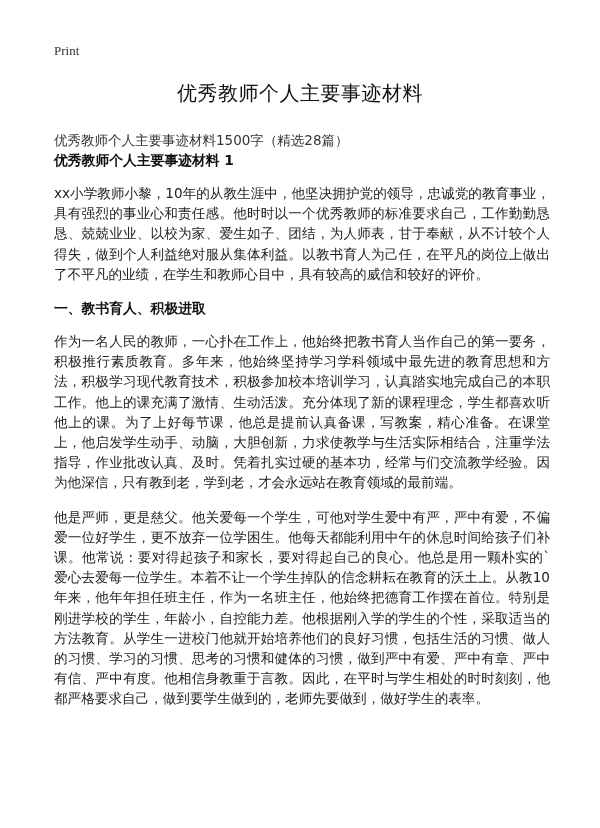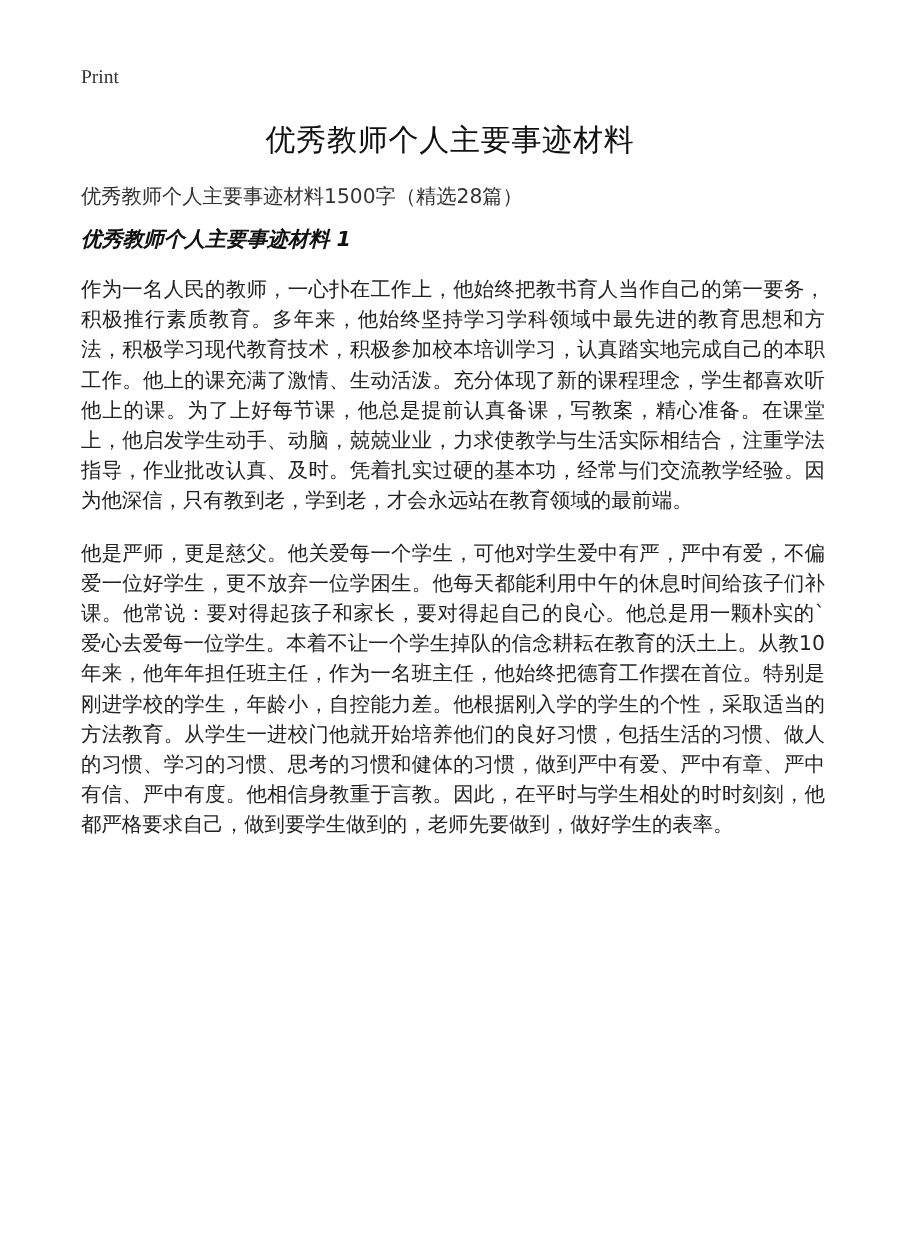--- a/index.html
+++ b/index.html
@@ -1,28 +1,30 @@
 <!DOCTYPE html>
 <html><head>
   <meta charset="utf-8">
   <style>
     html, body { margin: 0; padding: 0; background: #ffffff; }
     body { width: 600px; height: 828px; overflow: hidden; position: relative;
       font-family: "DejaVu Sans", sans-serif; color: #222; }
     .print { position: absolute; left: 54px; top: 43px; font-family: "Liberation Serif", serif; font-size: 13px; color: #333; }
     .title { position: absolute; left: 0; width: 600px; top: 80px; text-align: center; font-size: 20px; color: #111; letter-spacing: 0.5px; }
-    .subtitle { position: absolute; left: 54px; top: 122px; font-size: 13.5px; color: #333; }
+    .subtitle { position: absolute; left: 54px; top: 132px; font-size: 13.5px; color: #333; }
     .content { position: absolute; left: 54px; width: 496px; top: 150px; }
     p { margin: 0 0 14px 0; font-size: 13.6px; line-height: 20.2px; text-align: justify; color: #222; }
-    h2 { margin: 0 0 13px 0; font-size: 13.8px; line-height: 20px; font-weight: bold; color: #111; font-style: italic; }
+    h2 { margin: 0 0 13px 0; font-size: 13.8px; line-height: 20px; font-weight: bold; color: #111; }
   </style>
 </head>
 <body>
 
 <div class="print">Print</div>
 <div class="title">优秀教师个人主要事迹材料</div>
 <div class="subtitle">优秀教师个人主要事迹材料1500字（精选28篇）</div>
 
 <div class="content">
   <h2>优秀教师个人主要事迹材料 1</h2>
-  <p>作为一名人民的教师，一心扑在工作上，他始终把教书育人当作自己的第一要务，积极推行素质教育。多年来，他始终坚持学习学科领域中最先进的教育思想和方法，积极学习现代教育技术，积极参加校本培训学习，认真踏实地完成自己的本职工作。他上的课充满了激情、生动活泼。充分体现了新的课程理念，学生都喜欢听他上的课。为了上好每节课，他总是提前认真备课，写教案，精心准备。在课堂上，他启发学生动手、动脑，兢兢业业，力求使教学与生活实际相结合，注重学法指导，作业批改认真、及时。凭着扎实过硬的基本功，经常与们交流教学经验。因为他深信，只有教到老，学到老，才会永远站在教育领域的最前端。</p>
+  <p>xx小学教师小黎，10年的从教生涯中，他坚决拥护党的领导，忠诚党的教育事业，具有强烈的事业心和责任感。他时时以一个优秀教师的标准要求自己，工作勤勤恳恳、兢兢业业、以校为家、爱生如子、团结，为人师表，甘于奉献，从不计较个人得失，做到个人利益绝对服从集体利益。以教书育人为己任，在平凡的岗位上做出了不平凡的业绩，在学生和教师心目中，具有较高的威信和较好的评价。</p>
+  <h2>一、教书育人、积极进取</h2>
+  <p>作为一名人民的教师，一心扑在工作上，他始终把教书育人当作自己的第一要务，积极推行素质教育。多年来，他始终坚持学习学科领域中最先进的教育思想和方法，积极学习现代教育技术，积极参加校本培训学习，认真踏实地完成自己的本职工作。他上的课充满了激情、生动活泼。充分体现了新的课程理念，学生都喜欢听他上的课。为了上好每节课，他总是提前认真备课，写教案，精心准备。在课堂上，他启发学生动手、动脑，大胆创新，力求使教学与生活实际相结合，注重学法指导，作业批改认真、及时。凭着扎实过硬的基本功，经常与们交流教学经验。因为他深信，只有教到老，学到老，才会永远站在教育领域的最前端。</p>
   <p>他是严师，更是慈父。他关爱每一个学生，可他对学生爱中有严，严中有爱，不偏爱一位好学生，更不放弃一位学困生。他每天都能利用中午的休息时间给孩子们补课。他常说：要对得起孩子和家长，要对得起自己的良心。他总是用一颗朴实的`爱心去爱每一位学生。本着不让一个学生掉队的信念耕耘在教育的沃土上。从教10年来，他年年担任班主任，作为一名班主任，他始终把德育工作摆在首位。特别是刚进学校的学生，年龄小，自控能力差。他根据刚入学的学生的个性，采取适当的方法教育。从学生一进校门他就开始培养他们的良好习惯，包括生活的习惯、做人的习惯、学习的习惯、思考的习惯和健体的习惯，做到严中有爱、严中有章、严中有信、严中有度。他相信身教重于言教。因此，在平时与学生相处的时时刻刻，他都严格要求自己，做到要学生做到的，老师先要做到，做好学生的表率。</p>
 </div>
 
 </body></html>

